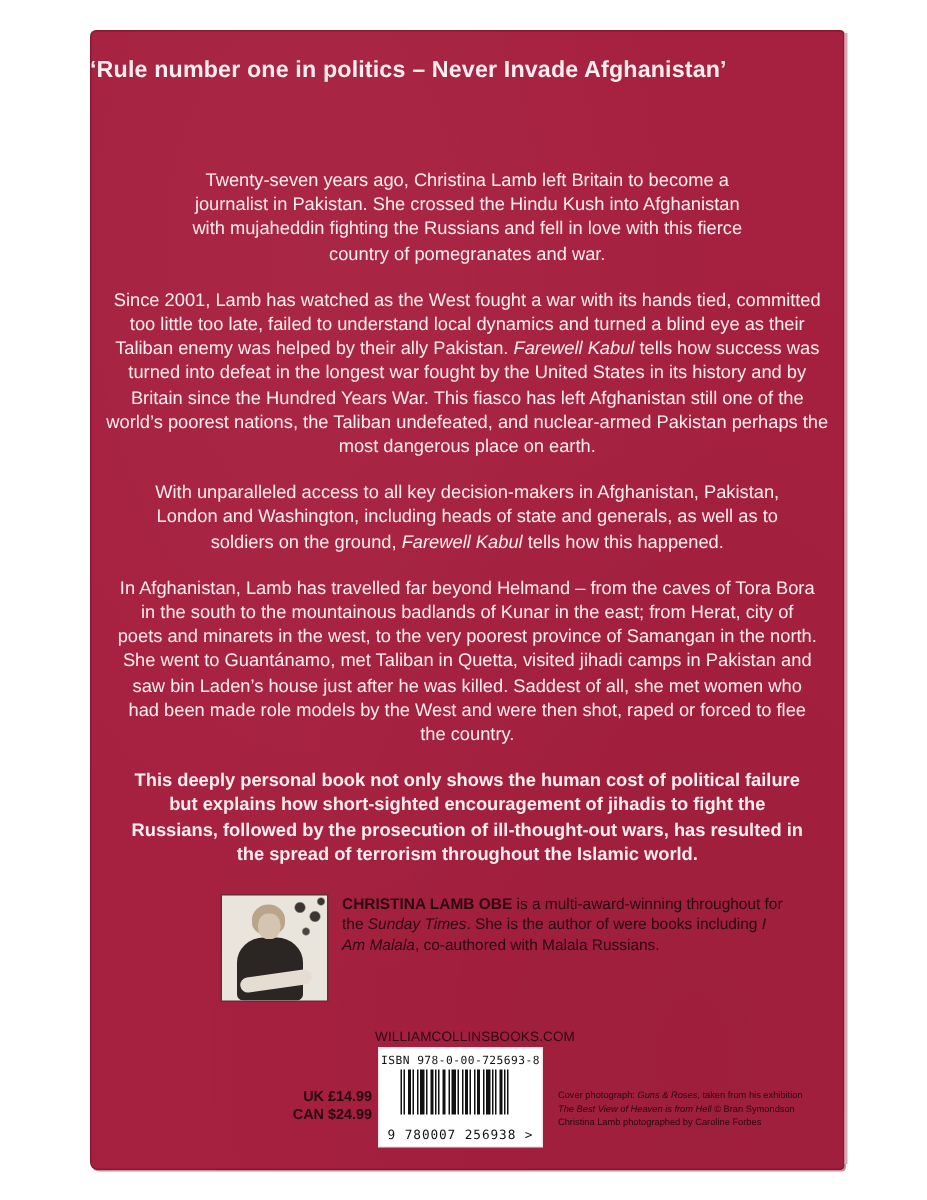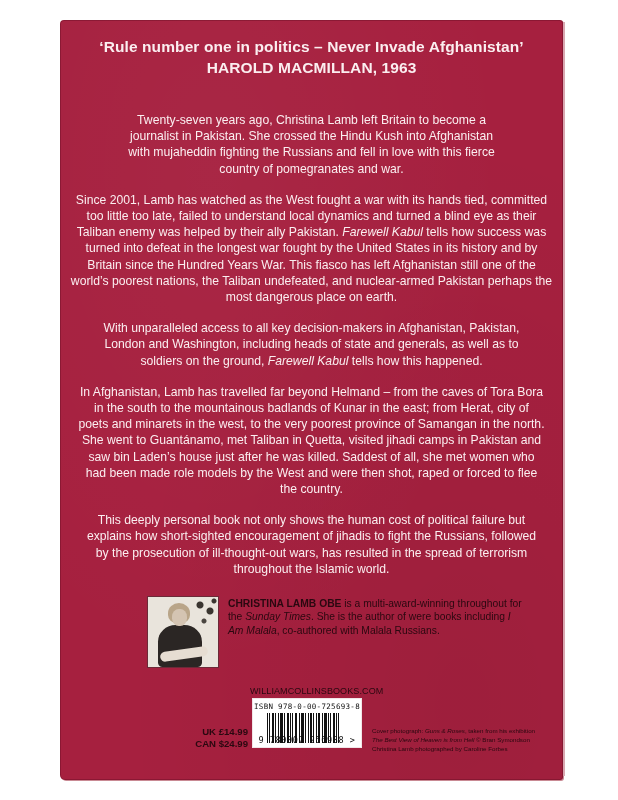--- a/index.html
+++ b/index.html
@@ -12,21 +12,21 @@
     background:#a6203f;
     background-image: radial-gradient(ellipse at 30% 20%, rgba(255,255,255,0.03), rgba(0,0,0,0) 60%),
                       radial-gradient(ellipse at 80% 90%, rgba(0,0,0,0.05), rgba(0,0,0,0) 60%);
     border-radius:4px 3px 3px 5px;
     box-shadow: 1px 1px 0 #c98a94, inset 0 0 0 1px rgba(90,10,30,0.35);
   }
   .book::before {
     content:""; position:absolute; right:-2px; top:2px; width:2px; height:754px; background:#d9a7b0;
   }
   .quote {
-    position:absolute; left:0; right:0; top:16px; text-align:center; color:#fbeef0;
+    position:absolute; left:0; right:0; top:16px; text-align:left; color:#fbeef0;
     font-weight:bold; font-size:15.5px; line-height:21px; letter-spacing:0.1px;
   }
   .quote .attr { font-size:15.5px; }
   .blurb {
     position:absolute; left:0; right:0; top:92px; text-align:center; color:#fbeef0;
     font-size:12.2px; line-height:16.2px;
   }
   .blurb p { margin:0 0 15px 0; padding:0 18px;text-align:center; }
   .blurb i { font-style:italic; }
   .author {
@@ -49,21 +49,21 @@
     position:absolute; left:80px; top:0; width:300px; color:#2a0810;
     font-size:10.3px; line-height:13.4px;
   }
   .bio p { margin:0 0 10px 0; }
   .bio .name { font-weight:bold; }
   .website {
     position:absolute; left:190px; top:666px; width:128px; text-align:center;
     color:#2a0810; font-weight:normal; font-size:9px; letter-spacing:0.1px;
   }
   .barcode-box {
-    position:absolute; left:193px; top:679px; width:108px; height:48px; background:#ffffff;
+    position:absolute; left:193px; top:679px; width:108px; height:65px; background:#ffffff;
     box-shadow:0 0 0 1px #f1e6e8;
   }
   .isbn-line { position:absolute; left:0; right:0; top:3px; text-align:center; font-family:"DejaVu Sans Mono", monospace; font-size:7.5px; color:#111; letter-spacing:0.3px; }
   .bars { position:absolute; left:14px; top:14px; width:82px; height:30px; display:flex; align-items:stretch; }
   .bars span { display:block; background:#111; height:100%; }
   .barnum { position:absolute; left:0; right:0; bottom:2px; text-align:center; font-family:"DejaVu Sans Mono", monospace; font-size:8.5px; color:#111; letter-spacing:0.6px; }
   .price {
     position:absolute; left:122px; top:706px; width:66px; text-align:right; color:#2a0810;
     font-weight:bold; font-size:9.6px; line-height:12.4px;
   }
@@ -73,34 +73,33 @@
   }
   .credit i { font-style:italic; }
 </style>
 </head>
 <body>
 
 <div class="book">
 
   <div class="quote">
     <div>‘Rule number one in politics – Never Invade Afghanistan’</div>
-    <div class="attr">HAROLD MACMILLAN, 1963</div>
   </div>
 
   <div class="blurb">
     <p style="padding:0 62px;">Twenty-seven years ago, Christina Lamb left Britain to become a journalist in Pakistan. She crossed the Hindu Kush into Afghanistan with mujaheddin fighting the Russians and fell in love with this fierce country of pomegranates and war.</p>
     <p style="padding:0 8px;">
       <span>Since 2001, Lamb has watched as the West fought a war with its hands tied, committed too little too late, failed to understand local dynamics and turned a blind eye as their Taliban enemy was helped by their ally Pakistan.</span>
       <i>Farewell Kabul</i><span> tells how success was turned into defeat in the longest war fought by the United States in its history and by Britain since the Hundred Years War. This fiasco has left Afghanistan still one of the world’s poorest nations, the Taliban undefeated, and nuclear-armed Pakistan perhaps the most dangerous place on earth.</span>
     </p>
     <p style="padding:0 31px;">
       <span>With unparalleled access to all key decision-makers in Afghanistan, Pakistan, London and Washington, including heads of state and generals, as well as to soldiers on the ground, </span><i>Farewell Kabul</i><span> tells how this happened.</span>
     </p>
     <p style="padding:0 18px;">In Afghanistan, Lamb has travelled far beyond Helmand – from the caves of Tora Bora in the south to the mountainous badlands of Kunar in the east; from Herat, city of poets and minarets in the west, to the very poorest province of Samangan in the north. She went to Guantánamo, met Taliban in Quetta, visited jihadi camps in Pakistan and saw bin Laden’s house just after he was killed. Saddest of all, she met women who had been made role models by the West and were then shot, raped or forced to flee the country.</p>
-    <p style="padding:0 26px;">This deeply personal book not only shows the human cost of political failure but explains how short-sighted encouragement of jihadis to fight the Russians, followed by the prosecution of ill-thought-out wars, has resulted in the spread of terrorism throughout the Islamic world.</p>
+    <p style="padding:0 26px;font-weight:bold;">This deeply personal book not only shows the human cost of political failure but explains how short-sighted encouragement of jihadis to fight the Russians, followed by the prosecution of ill-thought-out wars, has resulted in the spread of terrorism throughout the Islamic world.</p>
   </div>
 
   <div class="author">
     <div class="photo">
       <div class="leaves"></div>
       <div class="body"></div>
       <div class="hair"></div>
       <div class="face"></div>
       <div class="arm"></div>
     </div>

